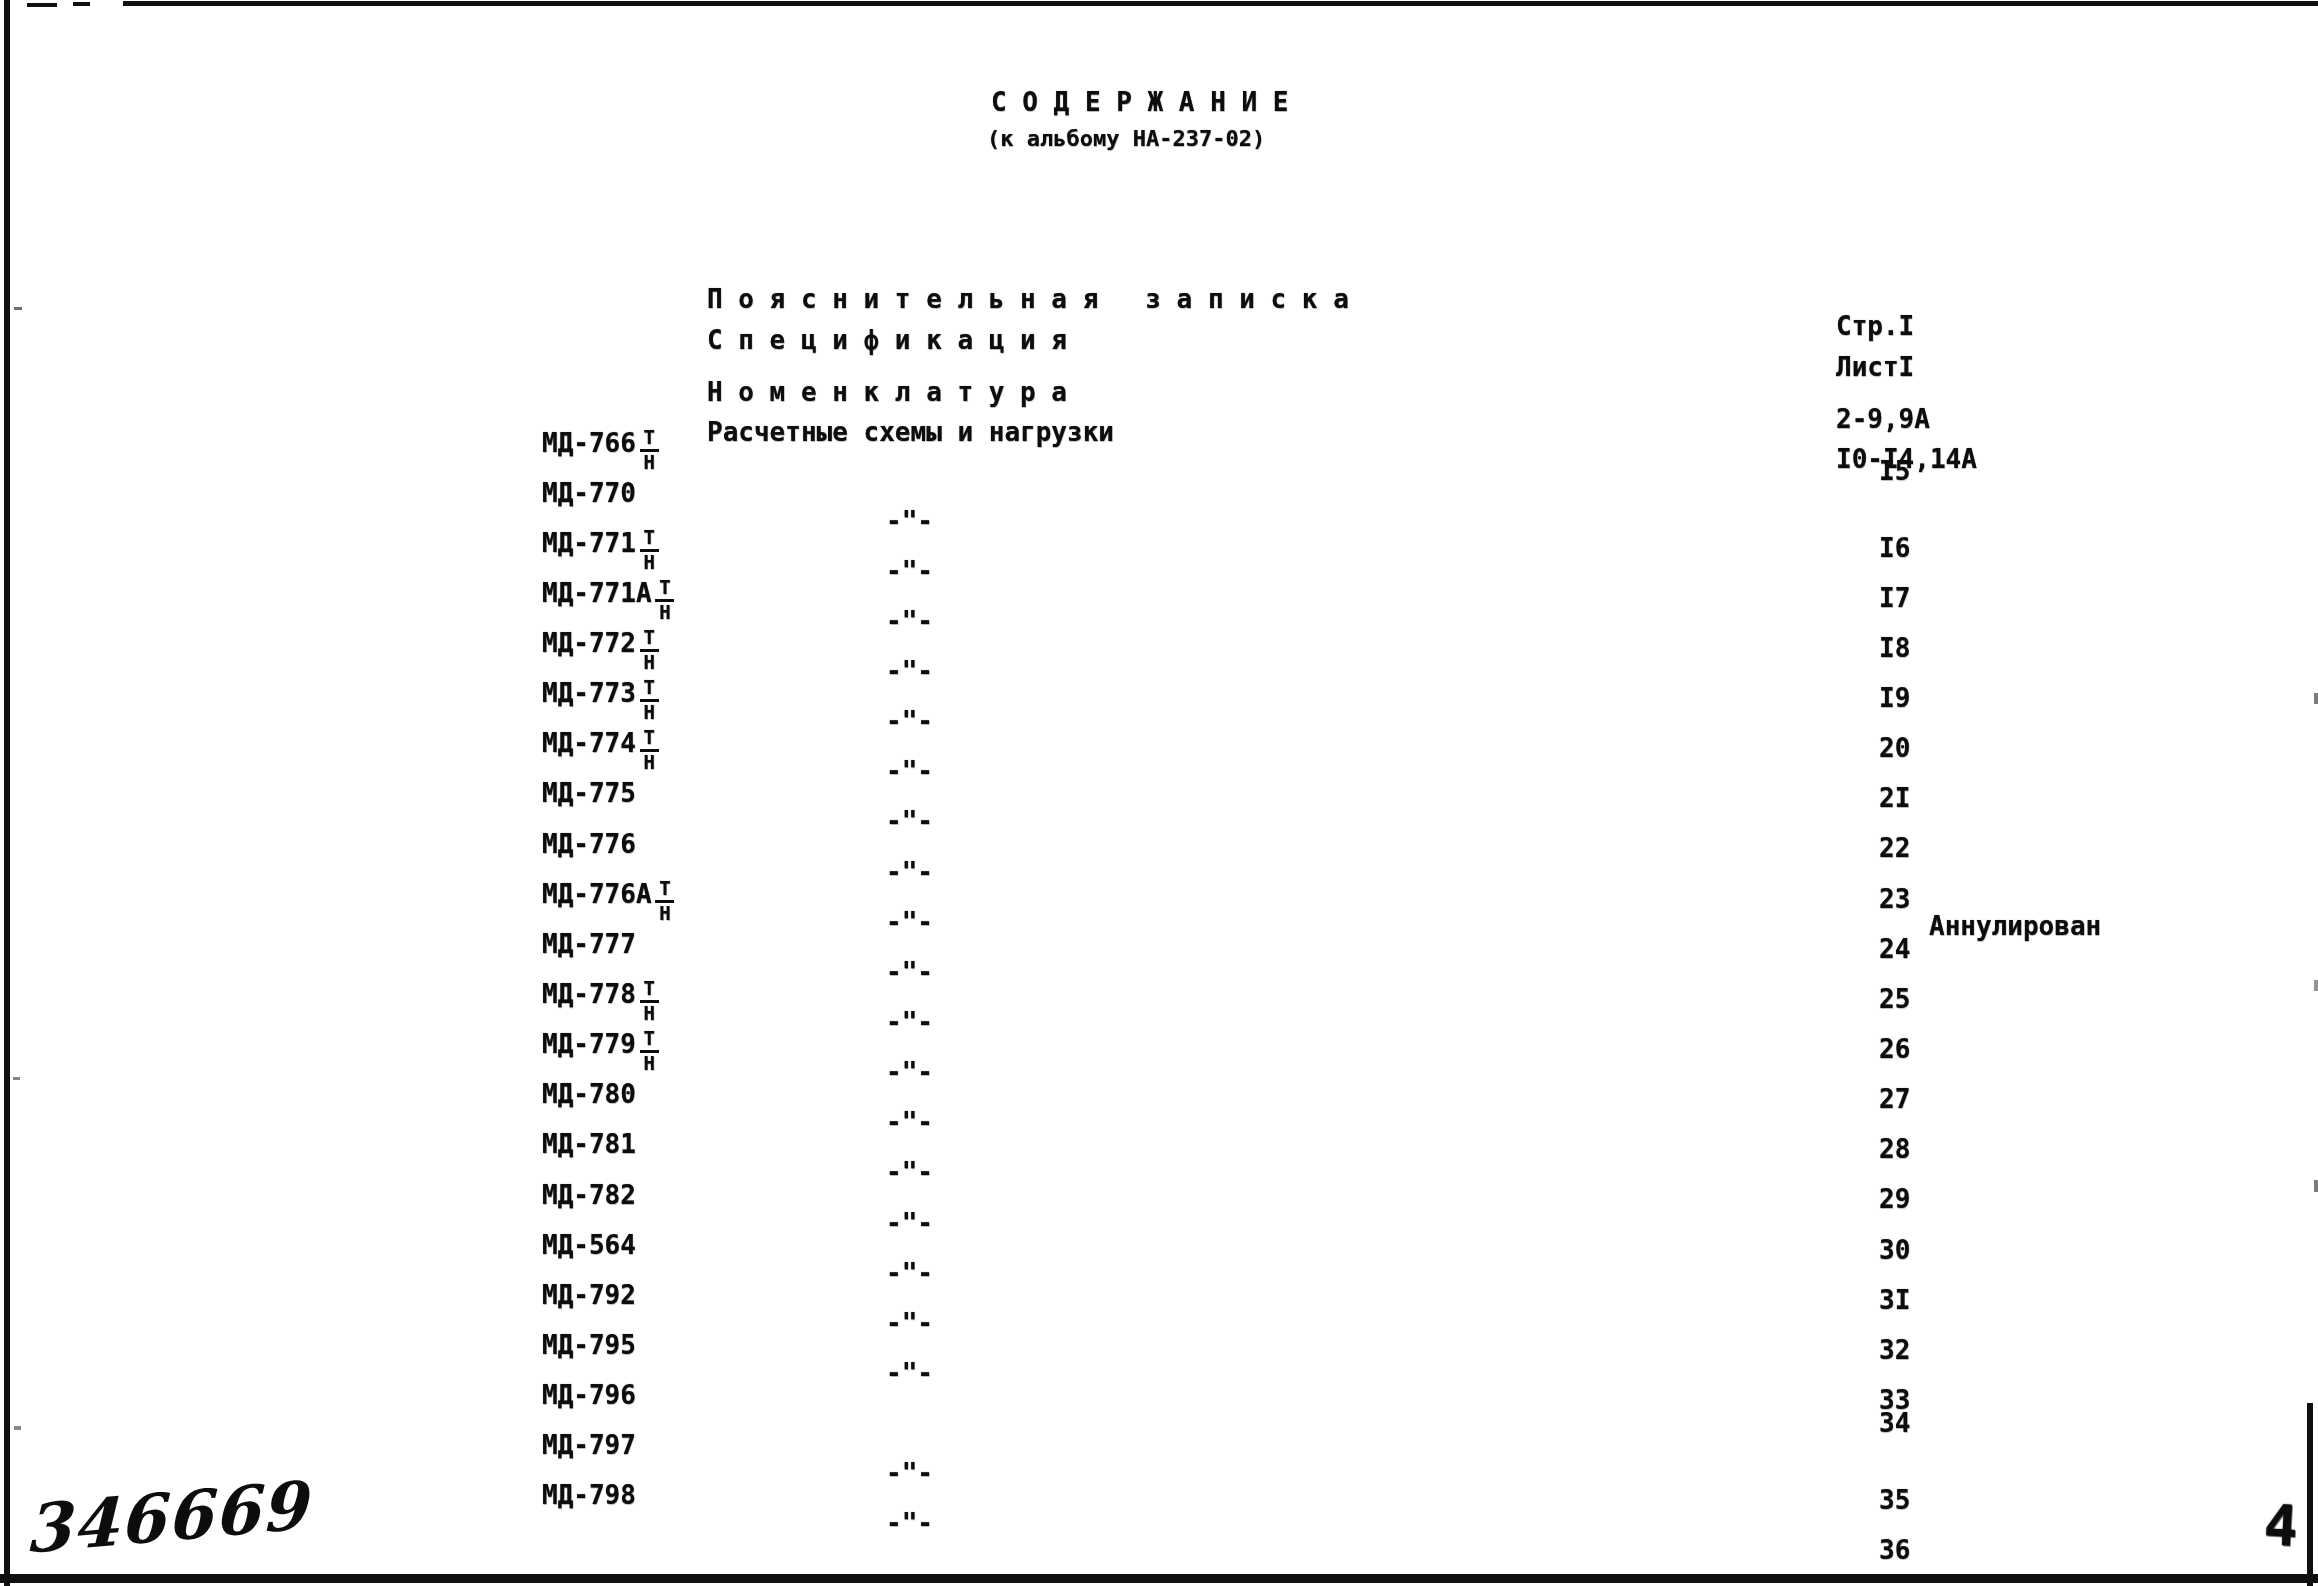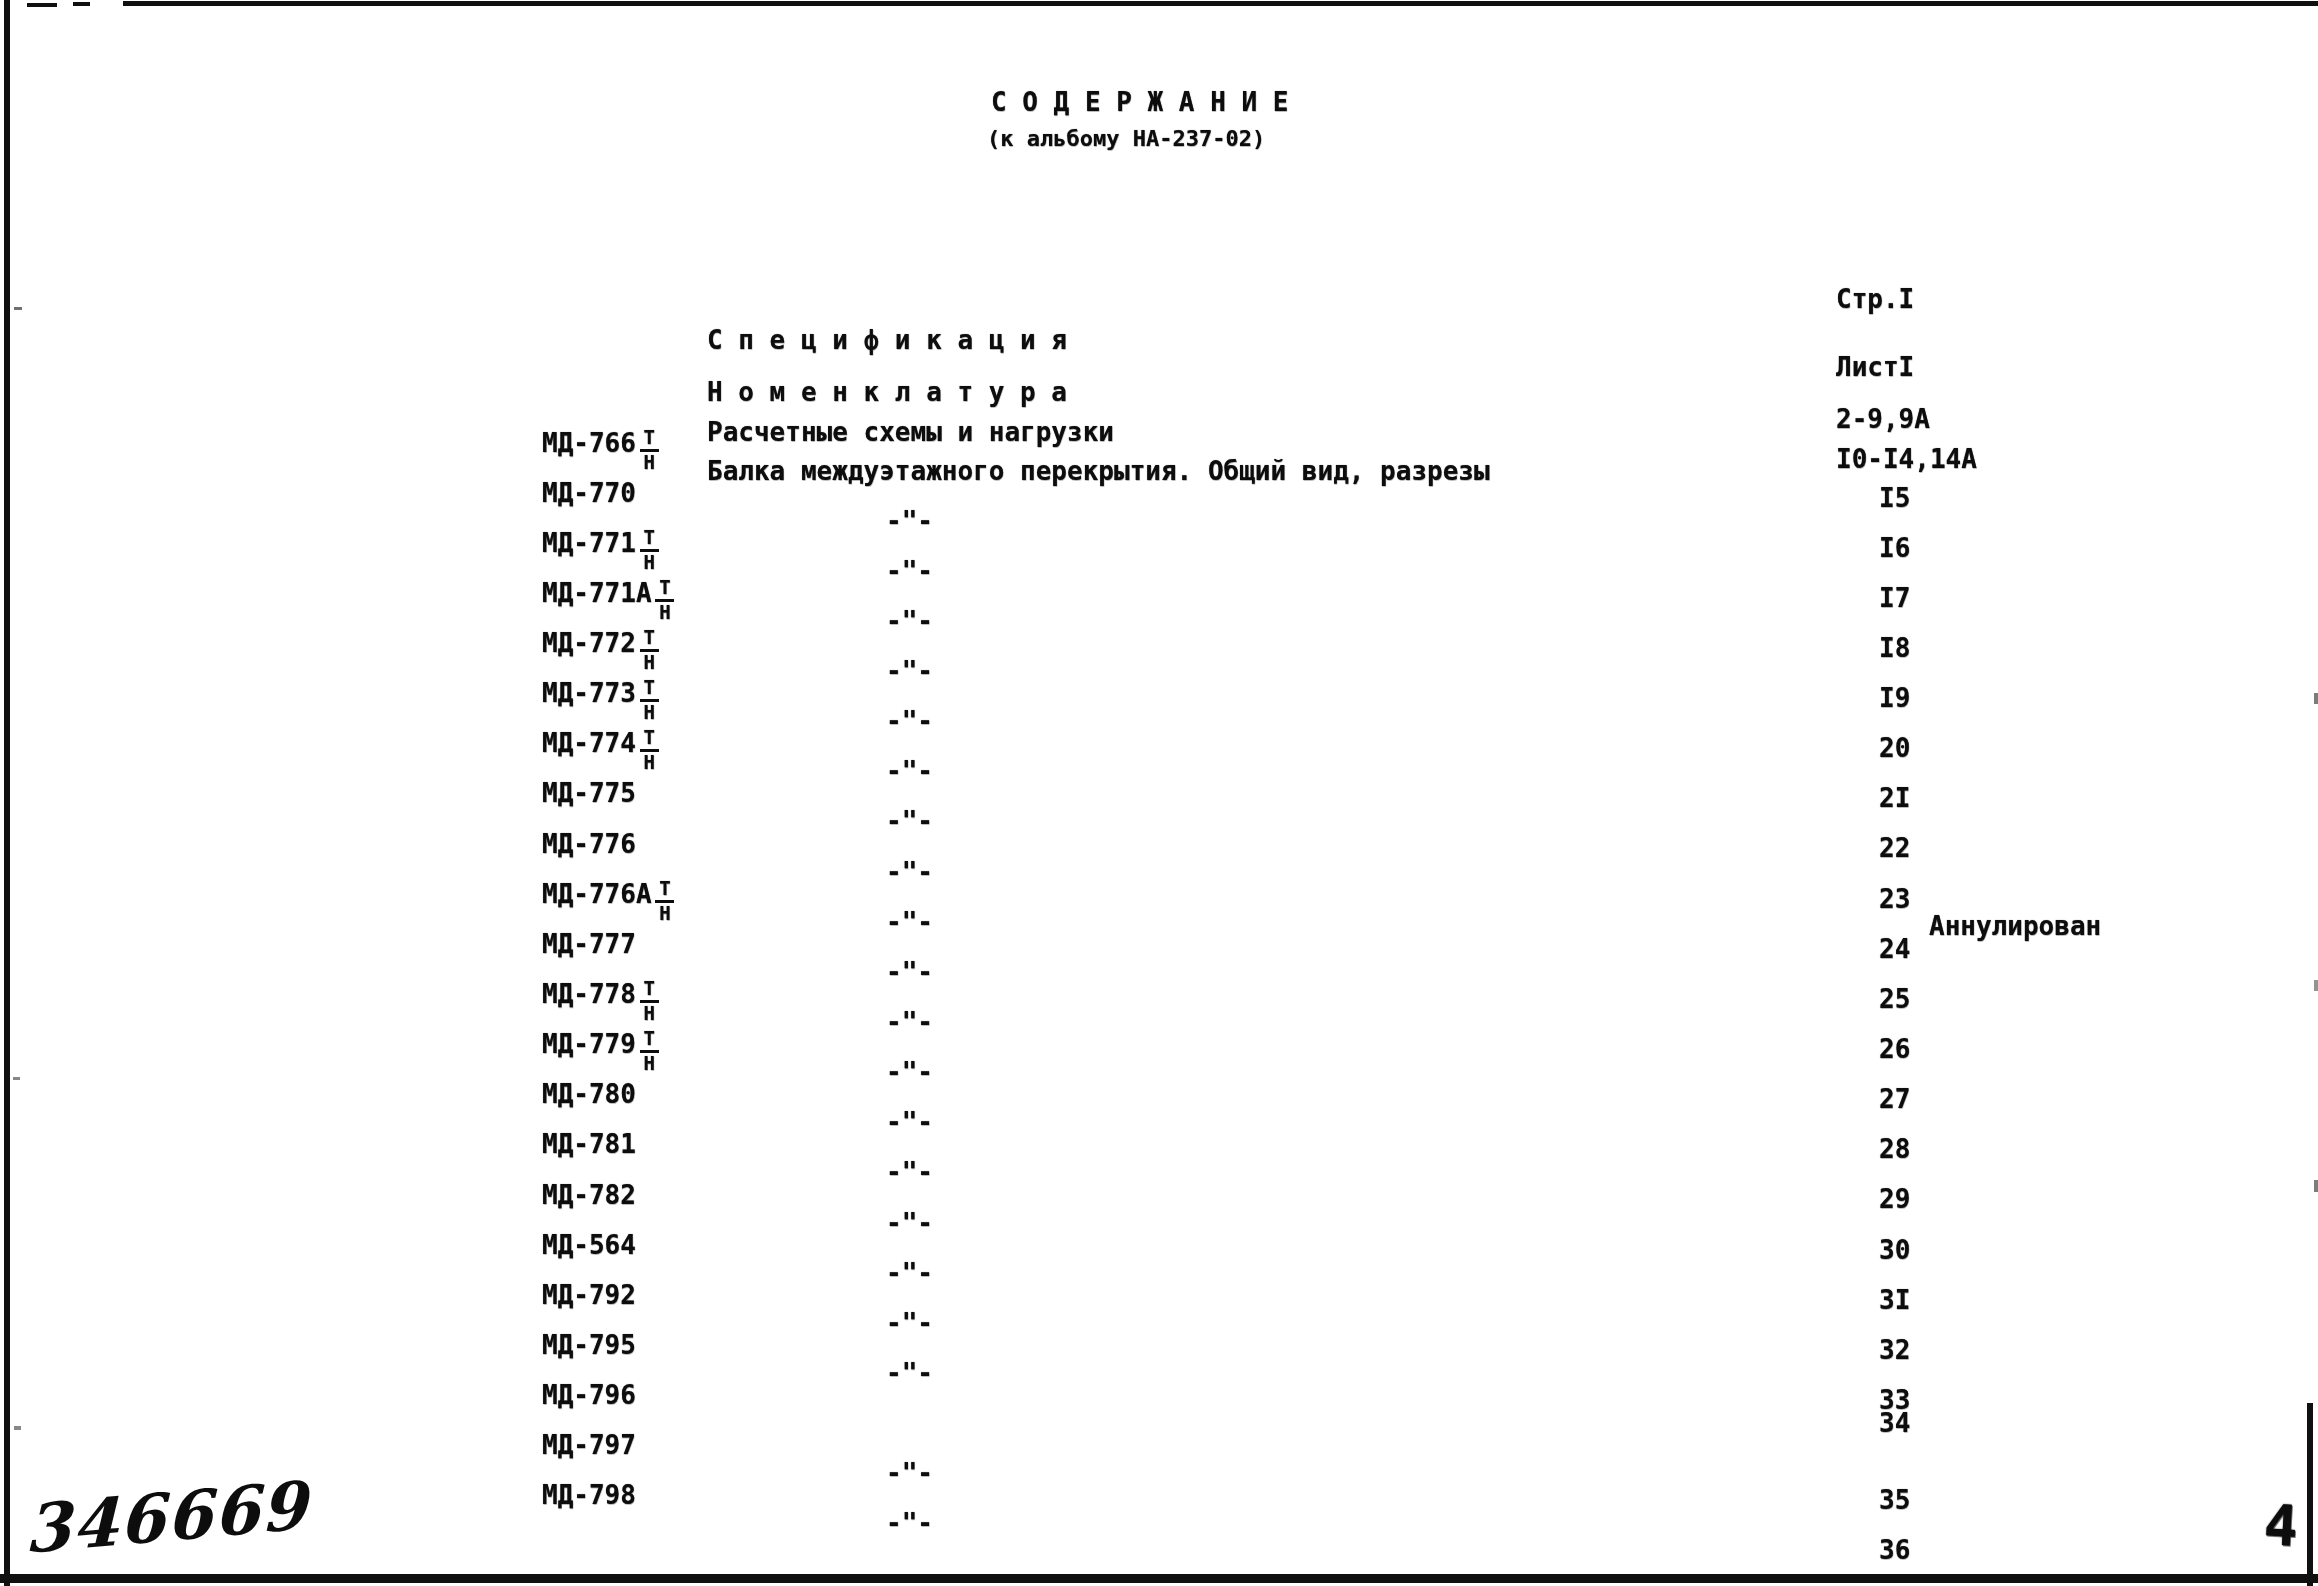--- a/index.html
+++ b/index.html
@@ -66,20 +66,21 @@
 <div class="b spot1"></div>
 <div class="b spot2"></div>
 <div class="b spot3"></div>
 
 <div class="title tw">С О Д Е Р Ж А Н И Е</div>
 <div class="subtitle tw">(к альбому НА-237-02)</div>
 
 <div id="toc">
     <div class="row tw" style="top: 231px;">
     
+    <span class="desc">П о я с н и т е л ь н а я   з а п и с к а</span>
     <span class="page intro">Стр.I</span>
     
   </div>
     <div class="row tw" style="top: 272px; padding-left: 12px;">
     
     <span class="desc">С п е ц и ф и к а ц и я</span>
     <span class="page intro">ЛистI</span>
     
   </div>
     <div class="row tw" style="top: 324px;">
@@ -89,21 +90,20 @@
     
   </div>
     <div class="row tw" style="top: 364px;">
     
     <span class="desc">Расчетные схемы и нагрузки</span>
     <span class="page intro">I0-I4,14А</span>
     
   </div>
     <div class="row tw" style="top: 403px;">
     <span class="code"><span class="code-text">МД-766</span><span class="frac"><span class="ft">Т</span><span class="fb">Н</span></span></span>
-    <span class="desc">Балка междуэтажного перекрытия. Общий вид, разрезы</span>
     <span class="page">I5</span>
     
   </div>
     <div class="row tw" style="top: 453px;">
     <span class="code"><span class="code-text">МД-770</span></span>
     <span class="desc ditto">-"-</span>
     <span class="page">I6</span>
     
   </div>
     <div class="row tw" style="top: 503px;">

